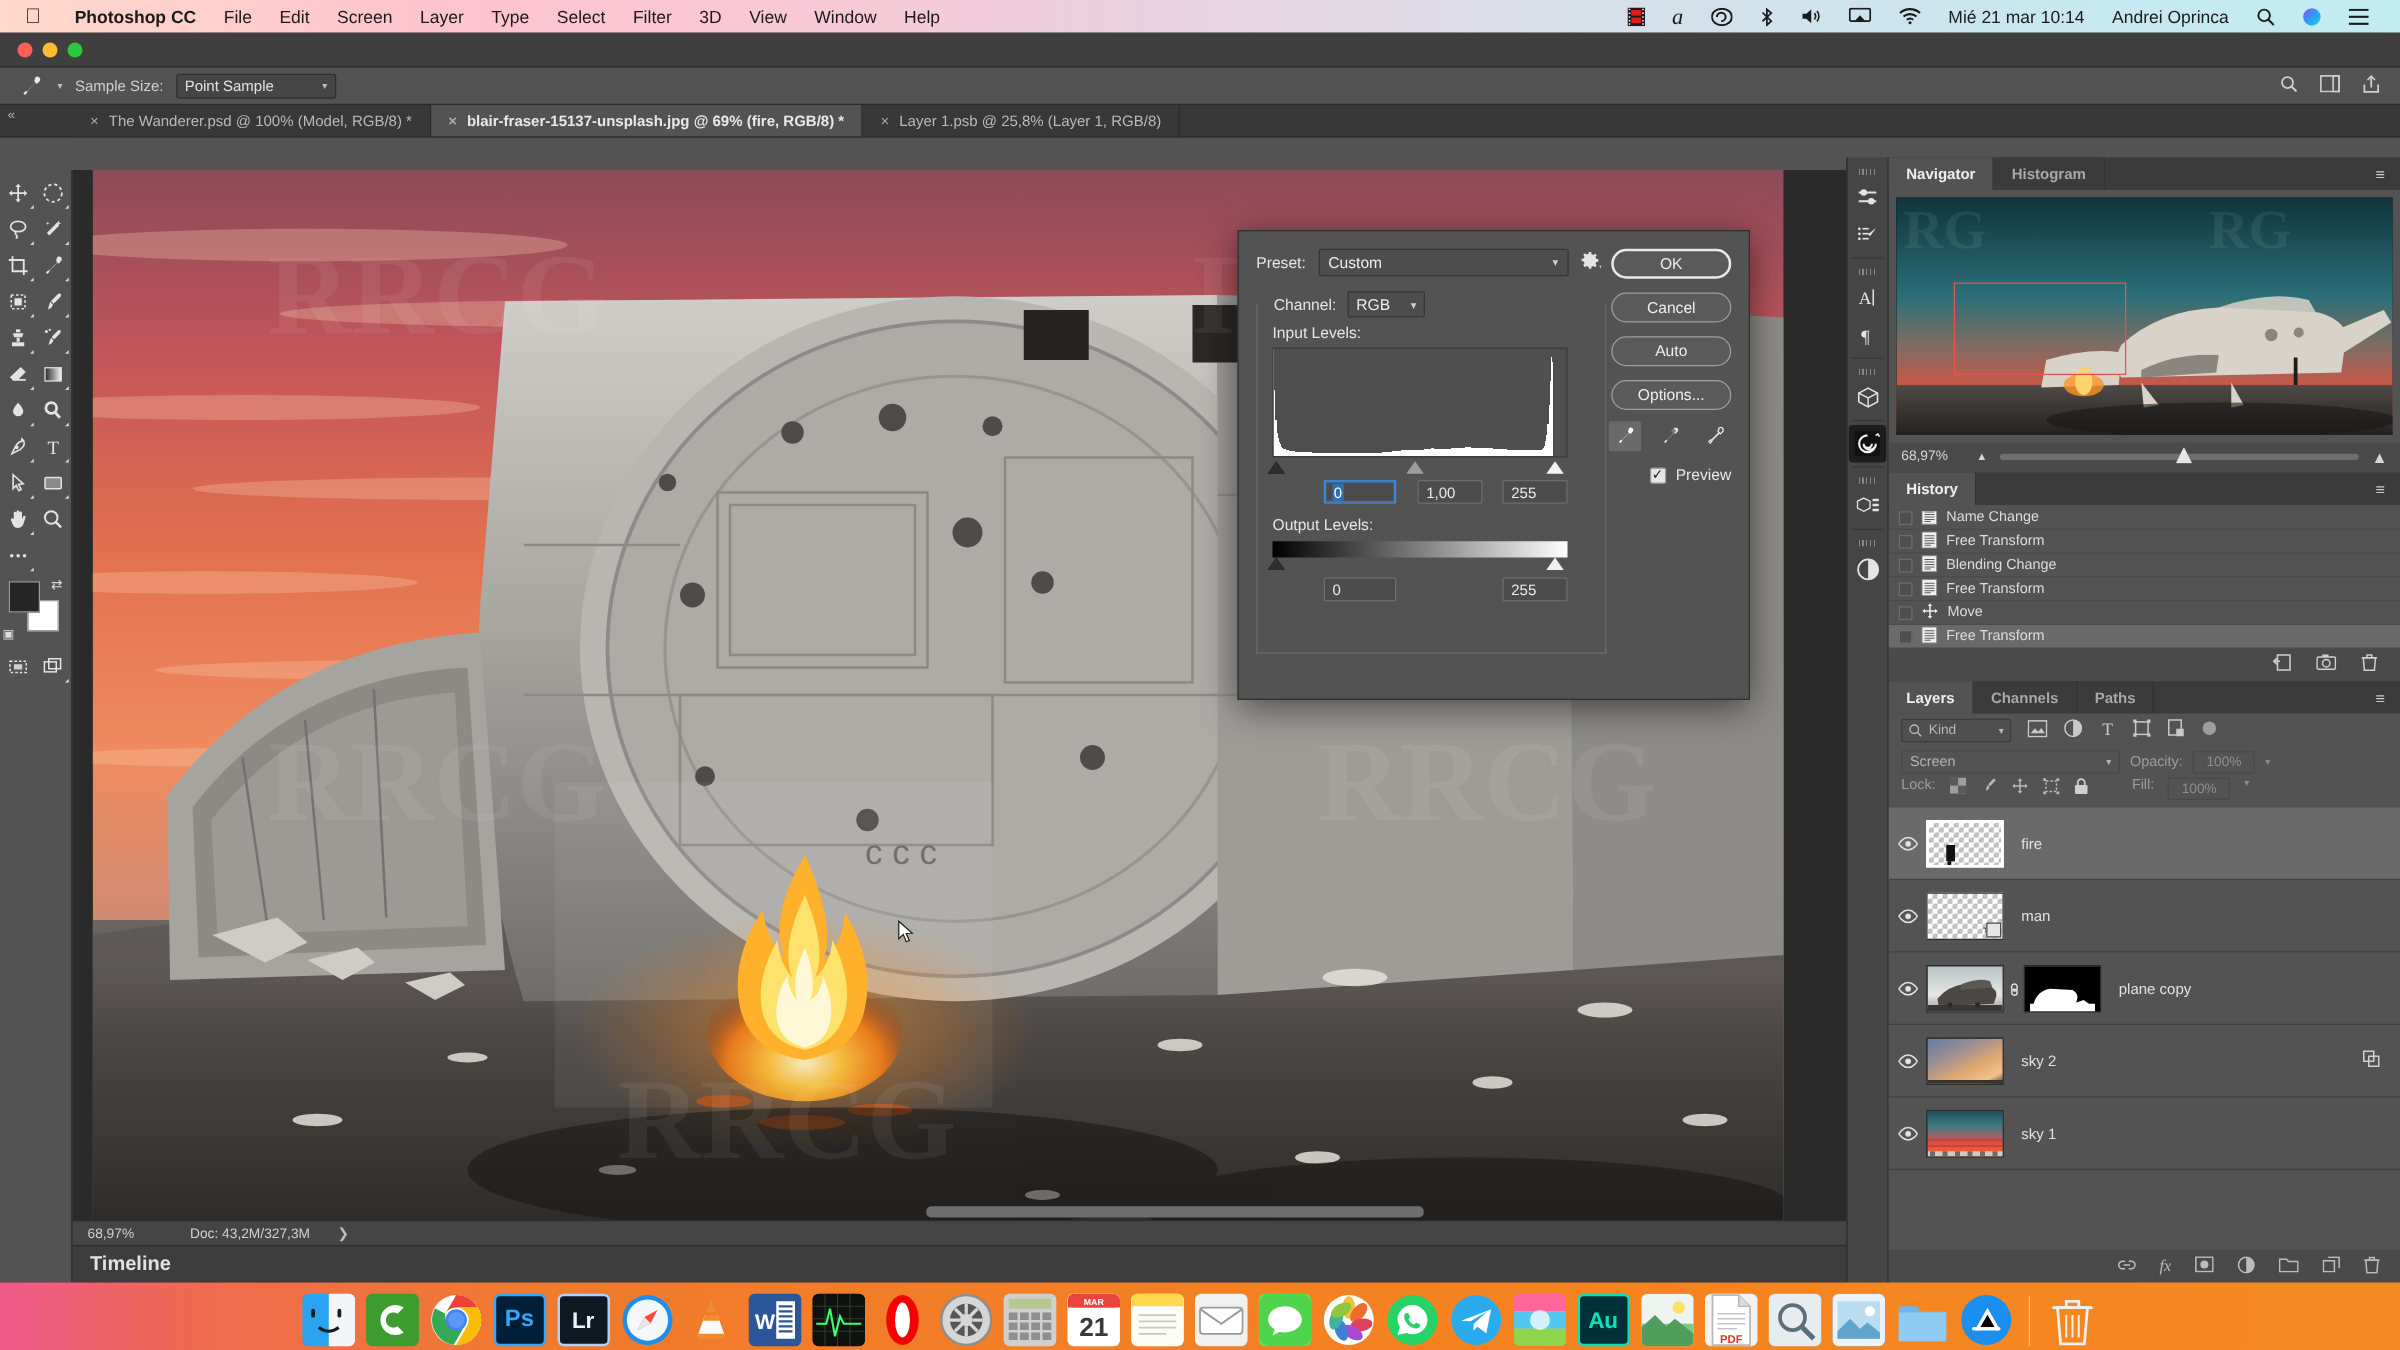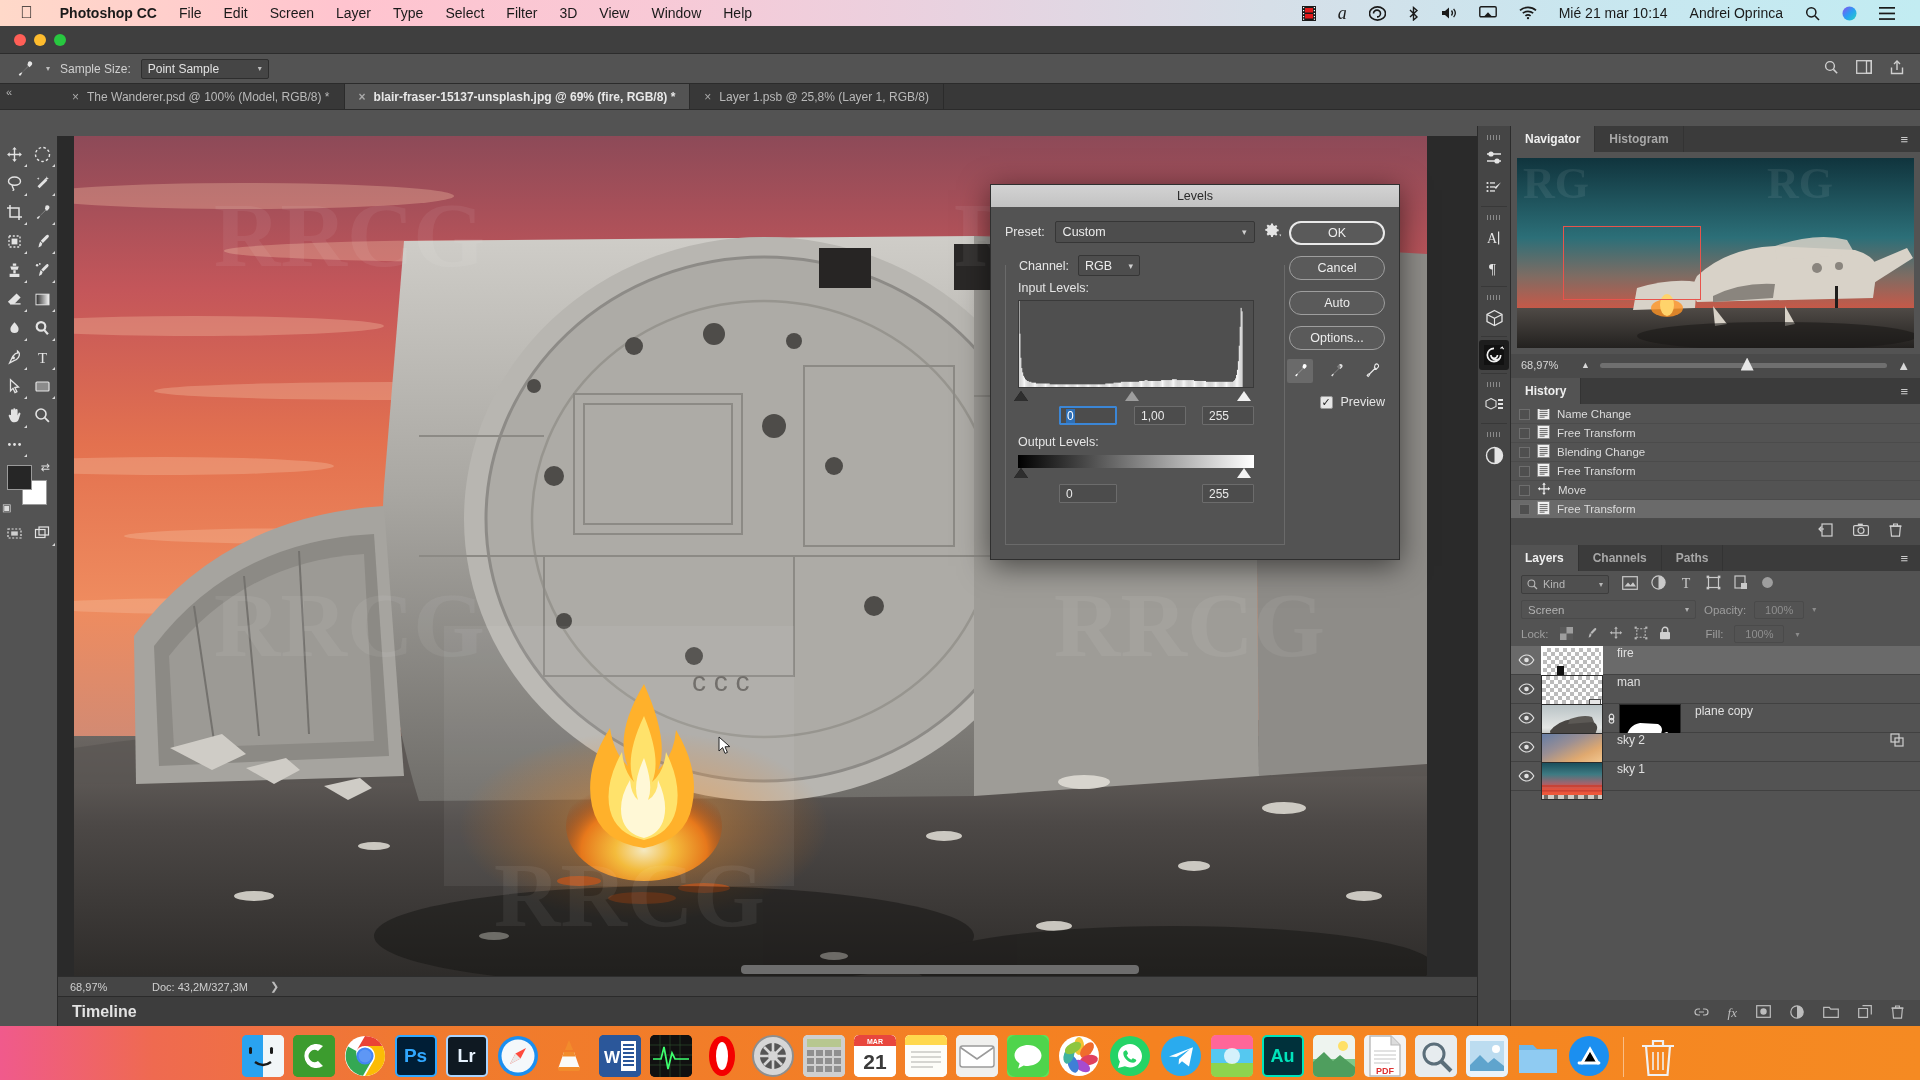--- a/index.html
+++ b/index.html
@@ -112,22 +112,22 @@
 
   
   .layersFilter{height:26px;display:flex;align-items:center;gap:13px;padding:0 10px;background:#535353}
   .kindBox{width:88px;height:19px;background:#4f4f4f;border:1px solid #3d3d3d;border-radius:2px;display:flex;
      align-items:center;gap:5px;padding:0 5px;font-size:11px;color:#b7b7b7}
   .blendRow{height:25px;display:flex;align-items:center;gap:8px;padding:0 10px;background:#535353;font-size:11.5px;color:#9e9e9e}
   .blendSel{width:175px;height:19px;border:1px solid #4a4a4a;border-radius:2px;display:flex;align-items:center;
      padding:0 6px;font-size:11.5px;color:#b2b2b2;background:#535353}
   .numBox{width:50px;height:18px;border:1px solid #4a4a4a;border-radius:2px;display:flex;align-items:center;
      justify-content:center;font-size:11px;color:#8f8f8f}
-  .lockRow{height:24px;display:flex;align-items:center;gap:11px;padding:0 10px;background:#535353;font-size:11.5px;color:#9e9e9e}
-  .layerRow{height:29px;display:flex;border-bottom:1px solid #414141;background:#535353;position:relative}
+  .lockRow{height:24px;display:flex;gap:11px;padding:0 10px;background:#535353;font-size:11.5px;color:#9e9e9e}
+  .layerRow{height:58px;display:flex;align-items:center;border-bottom:1px solid #414141;background:#535353;position:relative}
   .layerRow.sel{background:#6a6a6a}
   .eye{width:30px;display:flex;align-items:center;justify-content:center;color:#dcdcdc}
   .thumb{width:62px;height:38px;border:1px solid #2b2b2b;position:relative;overflow:hidden;flex:0 0 auto}
   .thumb.selOutline{border:2px solid #fff}
   .checker{background-image:
       linear-gradient(45deg,#bcbcbc 25%,transparent 25%,transparent 75%,#bcbcbc 75%),
       linear-gradient(45deg,#bcbcbc 25%,transparent 25%,transparent 75%,#bcbcbc 75%);
       background-size:8px 8px;background-position:0 0,4px 4px;background-color:#fff}
   .lname{padding-left:14px;font-size:12px;color:#e0e0e0}
   .linkIcon{width:16px;display:flex;align-items:center;justify-content:center;color:#ddd;font-size:11px}
@@ -1177,21 +1177,20 @@
             </svg></span>
         <span><svg width="13" height="14" viewBox="0 0 13 14">
               <path d="M1.6 3.2h9.8l-.9 10H2.5z" fill="none" stroke="#bdbdbd" stroke-width="1.2"></path>
               <path d="M.4 3.2h12.2M4.6 1h3.8v2.2H4.6z" fill="none" stroke="#bdbdbd" stroke-width="1.2"></path>
             </svg></span>
       </div>
     </div>
   </div>
 
   <div id="levels">
-    <div id="levelsTitle">Levels</div>
     <div id="levelsBody">
 
       <div id="presetRow">
         <span class="lvLabel">Preset:</span>
         <span id="presetSel">
           <span class="sv">Custom</span>
           <span style="font-size:9px;color:#d0d0d0">▾</span>
         </span>
         <span><svg width="17" height="15" viewBox="0 0 17 15">
               <g fill="#e4e4e4">

